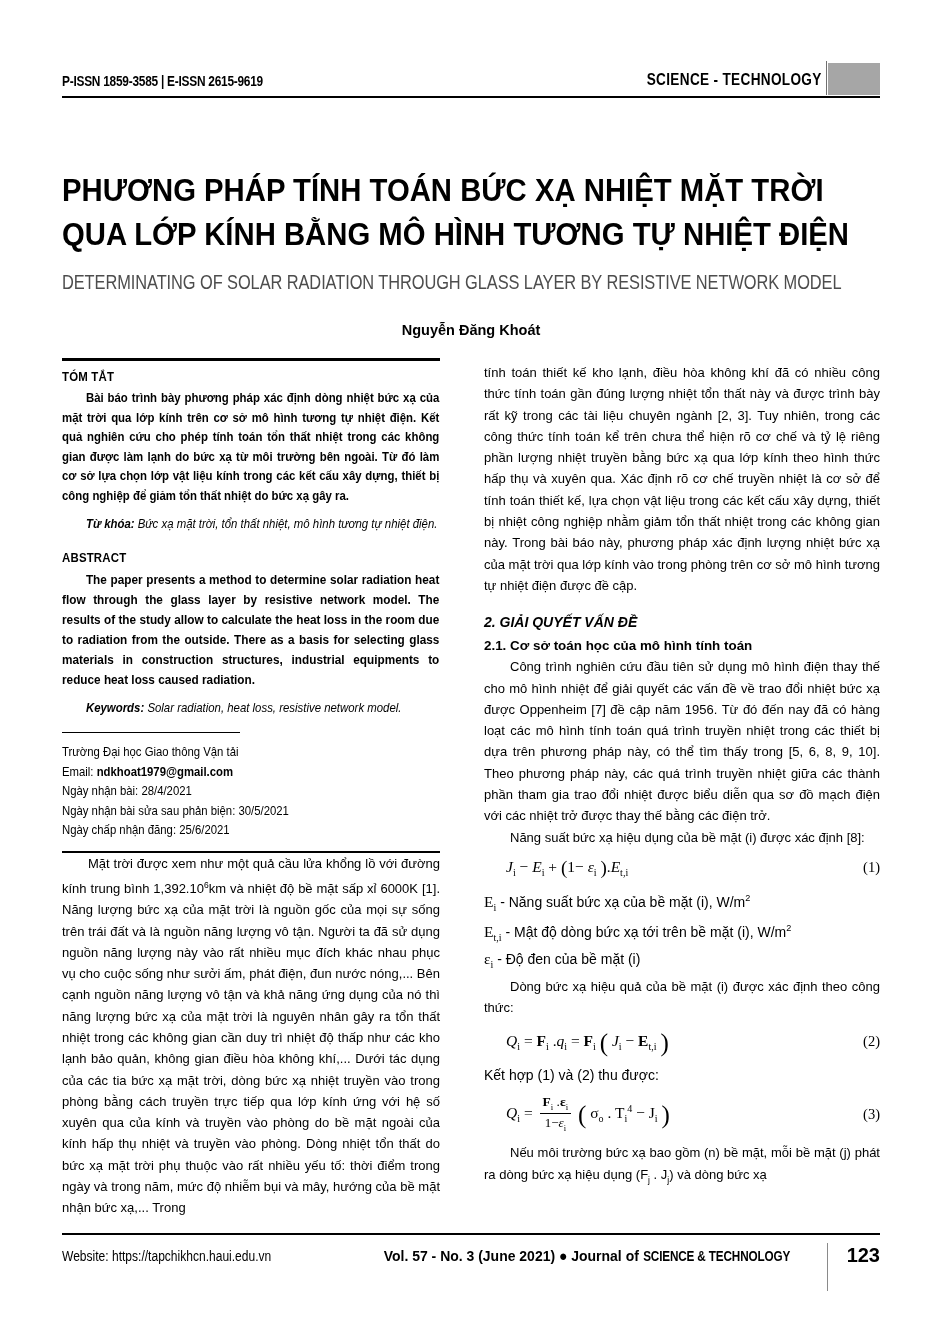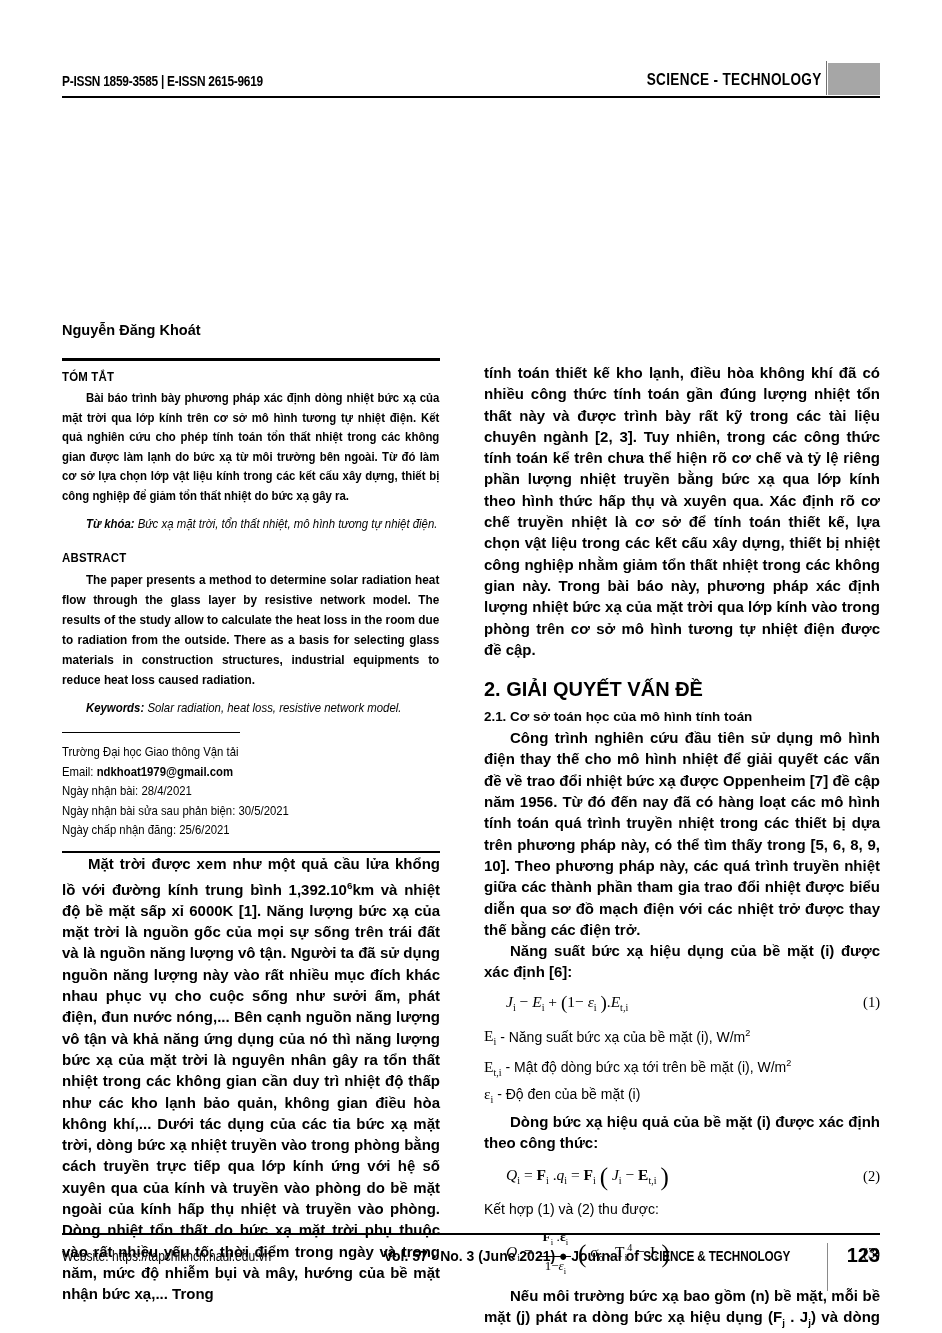--- a/index.html
+++ b/index.html
@@ -103,21 +103,21 @@
     letter-spacing: -0.1px;
     transform: scaleX(0.80);
     transform-origin: left top;
     white-space: nowrap;
   }
   .author {
     position: absolute;
     left: 62px;
     top: 322px;
     width: 818px;
-    text-align: left;
+    text-align: center;
     font-size: 14.5px;
     font-weight: 700;
   }
 
   
   .col-left {
     position: absolute;
     left: 62px;
     top: 358px;
     width: 378px;
@@ -195,37 +195,38 @@
     font-size: 12.6px;
     line-height: 19.5px;
     transform: scaleX(0.90);
     transform-origin: left top;
     width: 111%;
   }
   .affil .b { font-weight: 700; }
 
   
   .sec-head {
-    font-size: 20px;
+    font-size: 14px;
     font-weight: 700;
     margin: 18px 0 4px 0;
     letter-spacing: 0px;
+    font-style: italic;
   }
   .sec-head.first { margin-top: 30px; }
   .sub-head {
     font-size: 13.4px;
     font-weight: 700;
     margin: 8px 0 3px 0;
   }
   .body-para {
-    font-size: 15px;
+    font-size: 13px;
     line-height: 21.3px;
     text-align: justify;
     text-indent: 26px;
-    font-weight: 700;
+    font-weight: 400;
   }
   .body-para.noindent { text-indent: 0; }
 
   sup { font-size: 0.65em; vertical-align: super; }
   sub { font-size: 0.65em; vertical-align: sub; }
 
   
   .eq-row {
     display: flex;
     align-items: center;
@@ -244,21 +245,20 @@
   }
   .eq-var { font-style: italic; }
   .frac {
     display: inline-flex;
     flex-direction: column;
     vertical-align: middle;
     text-align: center;
     margin: 0 3px;
     position: relative;
     top: -1px;
-    gap: 8px;
   }
   .frac .num { font-size: 13.5px; padding: 0 3px 1px 3px; }
   .frac .den { font-size: 13px; padding: 1px 3px 0 3px; border-top: 1.1px solid #000; }
   .bigparen {
     font-size: 25px;
     font-weight: 300;
     vertical-align: middle;
     position: relative;
     top: 1px;
   }
@@ -337,20 +337,25 @@
 <div class="page">
 
   <div class="header">
     <div class="header-issn">P-ISSN 1859-3585 | E-ISSN 2615-9619</div>
     <div class="header-sci">SCIENCE - TECHNOLOGY</div>
     <div class="header-divider"></div>
     <div class="header-swatch" style="background: rgb(166, 166, 166);"></div>
   </div>
   <div class="header-rule"></div>
 
+  <div class="title-block">
+    <div class="title-vn">PHƯƠNG PHÁP TÍNH TOÁN BỨC XẠ NHIỆT MẶT TRỜI</div>
+    <div class="title-vn">QUA LỚP KÍNH BẰNG MÔ HÌNH TƯƠNG TỰ NHIỆT ĐIỆN</div>
+    <div class="title-en">DETERMINATING OF SOLAR RADIATION THROUGH GLASS LAYER BY RESISTIVE NETWORK MODEL</div>
+  </div>
   <div class="author">Nguyễn Đăng Khoát</div>
 
   <div class="col-left">
 
     <div class="rule-thick"></div>
 
     <div class="abs-head">TÓM TẮT</div>
     <div class="abs-para">Bài báo trình bày phương pháp xác định dòng nhiệt bức xạ của mặt trời qua lớp kính trên cơ sở mô hình tương tự nhiệt điện. Kết quả nghiên cứu cho phép tính toán tổn thất nhiệt trong các không gian được làm lạnh do bức xạ từ môi trường bên ngoài. Từ đó làm cơ sở lựa chọn lớp vật liệu kính trong các kết cấu xây dựng, thiết bị công nghiệp để giảm tổn thất nhiệt do bức xạ gây ra.</div>
 
     <div class="abs-keywords">
@@ -397,21 +402,21 @@
   </div>
 
   <div class="col-right">
 
     <div class="body-para noindent">tính toán thiết kế kho lạnh, điều hòa không khí đã có nhiều công thức tính toán gần đúng lượng nhiệt tổn thất này và được trình bày rất kỹ trong các tài liệu chuyên ngành [2, 3]. Tuy nhiên, trong các công thức tính toán kể trên chưa thể hiện rõ cơ chế và tỷ lệ riêng phần lượng nhiệt truyền bằng bức xạ qua lớp kính theo hình thức hấp thụ và xuyên qua. Xác định rõ cơ chế truyền nhiệt là cơ sở để tính toán thiết kế, lựa chọn vật liệu trong các kết cấu xây dựng, thiết bị nhiệt công nghiệp nhằm giảm tổn thất nhiệt trong các không gian này. Trong bài báo này, phương pháp xác định lượng nhiệt bức xạ của mặt trời qua lớp kính vào trong phòng trên cơ sở mô hình tương tự nhiệt điện được đề cập.</div>
 
     <div class="sec-head">2. GIẢI QUYẾT VẤN ĐỀ</div>
     <div class="sub-head">2.1. Cơ sở toán học của mô hình tính toán</div>
 
     <div class="body-para">Công trình nghiên cứu đầu tiên sử dụng mô hình điện thay thế cho mô hình nhiệt để giải quyết các vấn đề về trao đổi nhiệt bức xạ được Oppenheim [7] đề cập năm 1956. Từ đó đến nay đã có hàng loạt các mô hình tính toán quá trình truyền nhiệt trong các thiết bị dựa trên phương pháp này, có thể tìm thấy trong [5, 6, 8, 9, 10]. Theo phương pháp này, các quá trình truyền nhiệt giữa các thành phần tham gia trao đổi nhiệt được biểu diễn qua sơ đồ mạch điện với các nhiệt trở được thay thế bằng các điện trở.</div>
-    <div class="body-para">Năng suất bức xạ hiệu dụng của bề mặt (i) được xác định [6]:</div>
+    <div class="body-para">Năng suất bức xạ hiệu dụng của bề mặt (i) được xác định [8]:</div>
 
     <div class="eq-row">
       <span class="eq-body">
         <span class="eq-var">J</span><sub>i</sub> − <span class="eq-var">E</span><sub>i</sub> + <span class="midparen">(</span>1− <span class="eq-var">ε</span><sub>i</sub> <span class="midparen">)</span>.<span class="eq-var">E</span><sub>t,i</sub>
       </span>
       <span class="eq-num">(1)</span>
     </div>
 
 
     <div class="defline">

